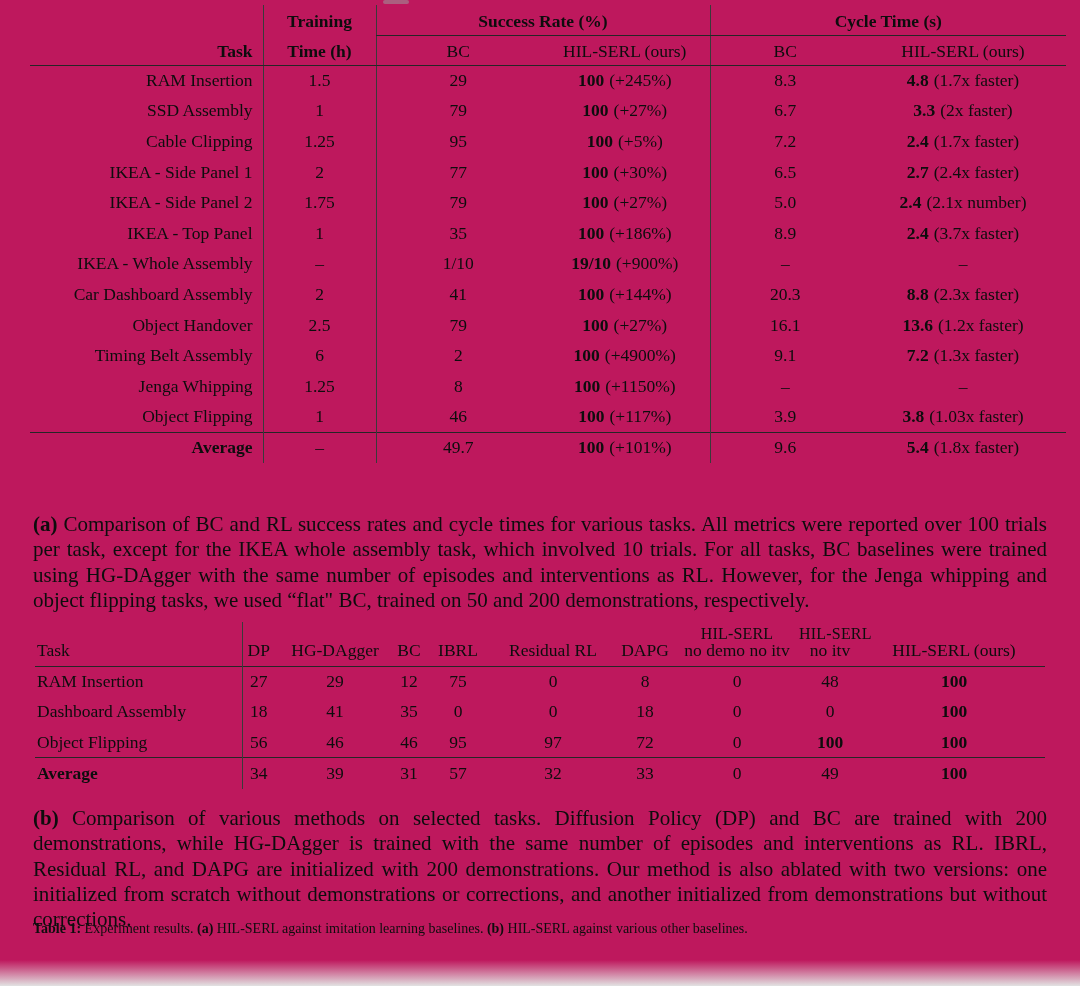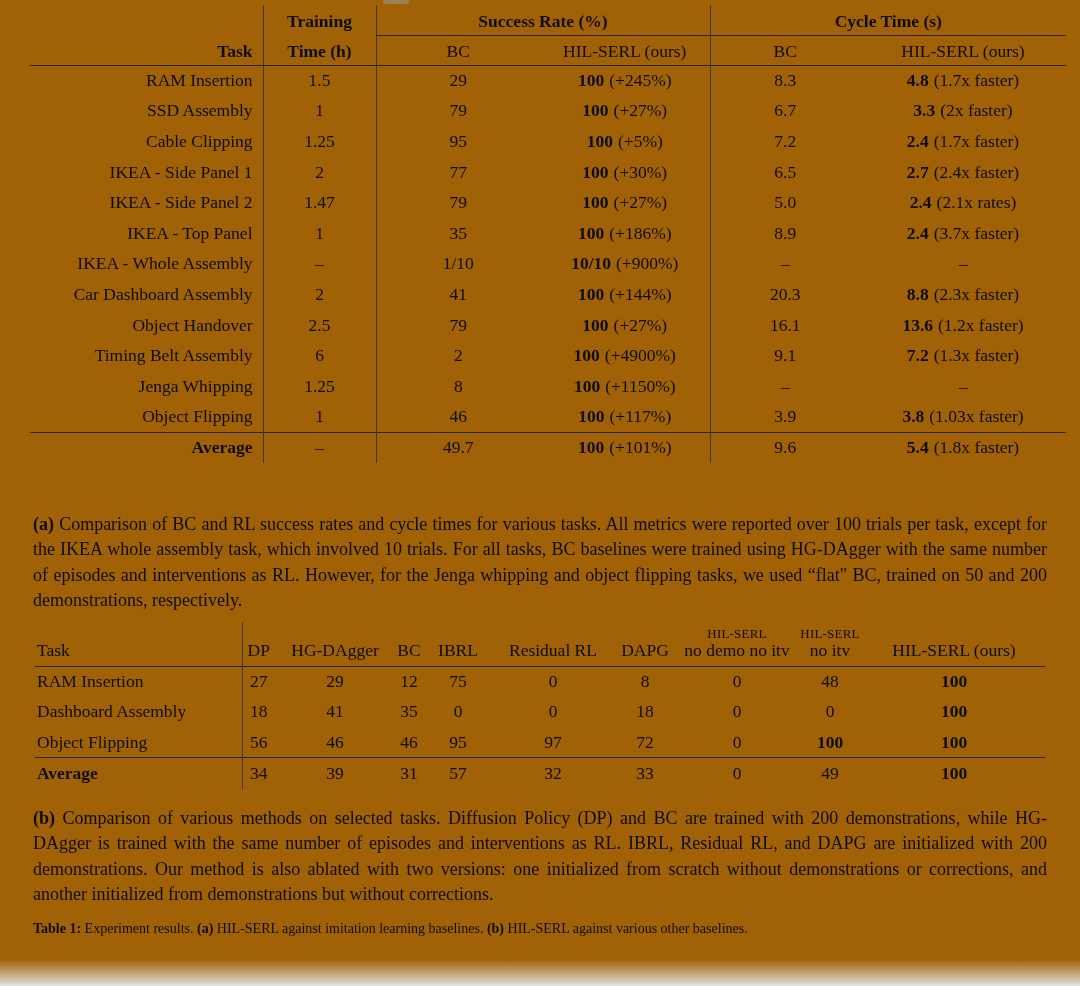--- a/index.html
+++ b/index.html
@@ -2,21 +2,21 @@
 <html><head>
 <meta charset="utf-8">
 <style>
   * { margin:0; padding:0; box-sizing:border-box; }
   html,body { background:#ffffff; }
   body {
     width:1080px; height:986px; position:relative; overflow:hidden;
     font-family:"Liberation Serif","DejaVu Serif",serif;
     color:#0d0d0d;
   }
-  .page { position:absolute; inset:0; background:#a16207; }
+  .page { position:absolute; inset:0; background:#be185d; }
 
   
   table { border-collapse:collapse; table-layout:fixed; width:100%; }
   td {
     font-size:17.5px; text-align:center; vertical-align:middle;
     height:30.6px; padding:0 2px; white-space:nowrap;
   }
   td b { font-weight:700; }
   td b:not(:empty) { margin-right:5px; }
   .r { text-align:right; padding-right:10px; }
@@ -28,26 +28,26 @@
   .rule-top td { border-top:1.5px solid #262626; }    
   .hb { font-weight:700; }
 
   #table-a { position:absolute; left:30px; top:5px; width:1036px; }
   #table-a thead td { height:30px; vertical-align:bottom; padding-bottom:3px; }
   #table-a tr.avg td { height:31px; }
 
   #table-b { position:absolute; left:35px; top:622px; width:1010px; }
   #table-b thead td { height:44px; vertical-align:bottom; padding-bottom:5px; }
   #table-b tr.avg td { height:31px; }
-  .tiny { font-size:13px; line-height:12px; letter-spacing:.2px; }
+  .tiny { font-size:16px; line-height:12px; letter-spacing:.2px; }
 
   
   .cap {
     position:absolute; left:33px; width:1014px;
-    font-size:18px; line-height:25.3px; text-align:justify;
+    font-size:21px; line-height:25.3px; text-align:justify;
   }
   #caption-a { top:512px; }
   #caption-b { top:806px; }
   #table-caption { top:916px; font-size:14px; line-height:26px; }
 
   
   .top-artifact {
     position:absolute; left:383px; top:0; width:26px; height:4px;
     background:#9a9a9a; opacity:.55; border-radius:2px;
   }
@@ -123,41 +123,41 @@
             <td class="r">IKEA - Side Panel 1</td>
             <td class="vl">2</td>
             <td class="vl">77</td>
             <td><b>100</b><span>(+30%)</span></td>
             <td class="vl">6.5</td>
             <td><b>2.7</b><span>(2.4x faster)</span></td>
           </tr>
 
           <tr>
             <td class="r">IKEA - Side Panel 2</td>
-            <td class="vl">1.47</td>
+            <td class="vl">1.75</td>
             <td class="vl">79</td>
             <td><b>100</b><span>(+27%)</span></td>
             <td class="vl">5.0</td>
-            <td><b>2.4</b><span>(2.1x rates)</span></td>
+            <td><b>2.4</b><span>(2.1x number)</span></td>
           </tr>
 
           <tr>
             <td class="r">IKEA - Top Panel</td>
             <td class="vl">1</td>
             <td class="vl">35</td>
             <td><b>100</b><span>(+186%)</span></td>
             <td class="vl">8.9</td>
             <td><b>2.4</b><span>(3.7x faster)</span></td>
           </tr>
 
           <tr>
             <td class="r">IKEA - Whole Assembly</td>
             <td class="vl">–</td>
             <td class="vl">1/10</td>
-            <td><b>10/10</b><span>(+900%)</span></td>
+            <td><b>19/10</b><span>(+900%)</span></td>
             <td class="vl">–</td>
             <td><b></b><span>–</span></td>
           </tr>
 
           <tr>
             <td class="r">Car Dashboard Assembly</td>
             <td class="vl">2</td>
             <td class="vl">41</td>
             <td><b>100</b><span>(+144%)</span></td>
             <td class="vl">20.3</td>

